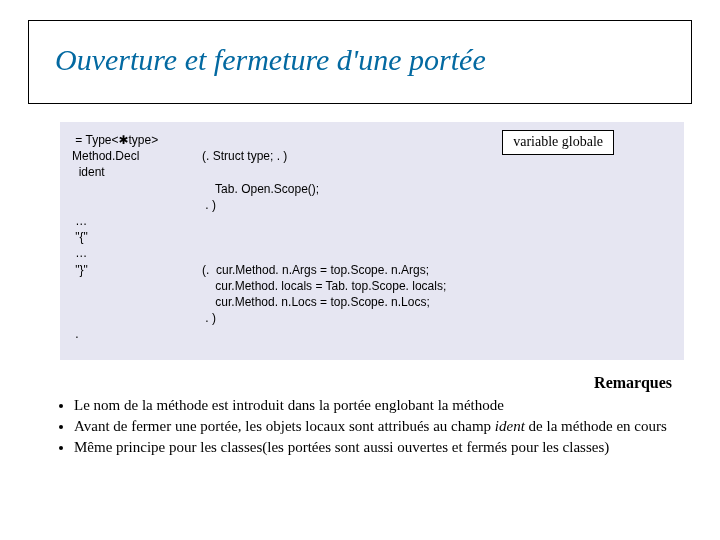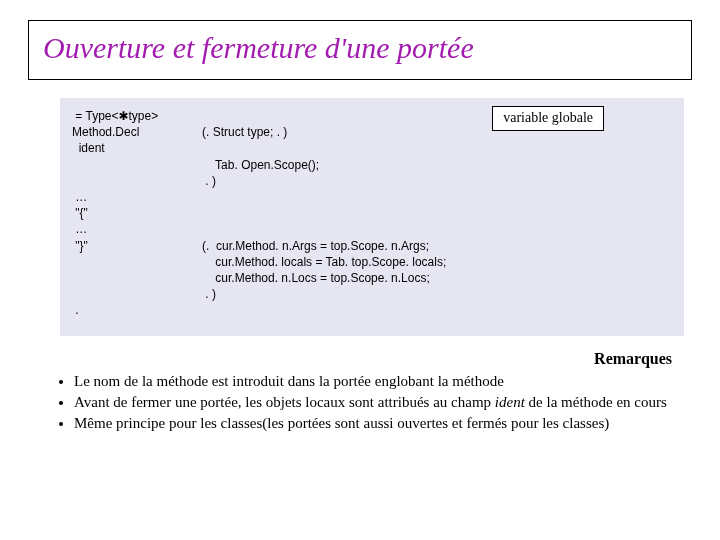--- a/index.html
+++ b/index.html
@@ -18,46 +18,46 @@
     height: 540px;
     box-sizing: border-box;
     padding: 20px 28px 10px 28px;
   }
   .title-box {
     border: 1px solid #000;
     padding: 6px 10px 10px 10px;
     margin-bottom: 18px;
   }
   .title-box h1 {
-    margin: 4px;
+    margin: 16px;
     font-family: "Times New Roman", Times, serif;
     font-style: italic;
     font-weight: normal;
     font-size: 30px;
-    color: #a21caf;
+    color: #0369a1;
   }
   .code-block {
     background: #e6e6f2;
     margin-left: 32px;
     margin-right: 8px;
     padding: 10px 12px 18px 12px;
     font-family: Arial, Helvetica, sans-serif;
     font-size: 12px;
     line-height: 1.35;
     position: relative;
     min-height: 230px;
     box-sizing: border-box;
   }
   .code-row { display: flex; }
   .code-left  { width: 130px; flex: 0 0 130px; white-space: pre; }
   .code-right { flex: 1; white-space: pre; }
   .callout {
     position: absolute;
     top: 8px;
-    right: 80px;
+    right: 70px;
     background: #fff;
     border: 1px solid #000;
     font-family: "Times New Roman", Times, serif;
     font-size: 14px;
     padding: 2px 10px;
   }
   .remarks {
     margin-top: 14px;
     margin-left: 32px;
     margin-right: 20px;

